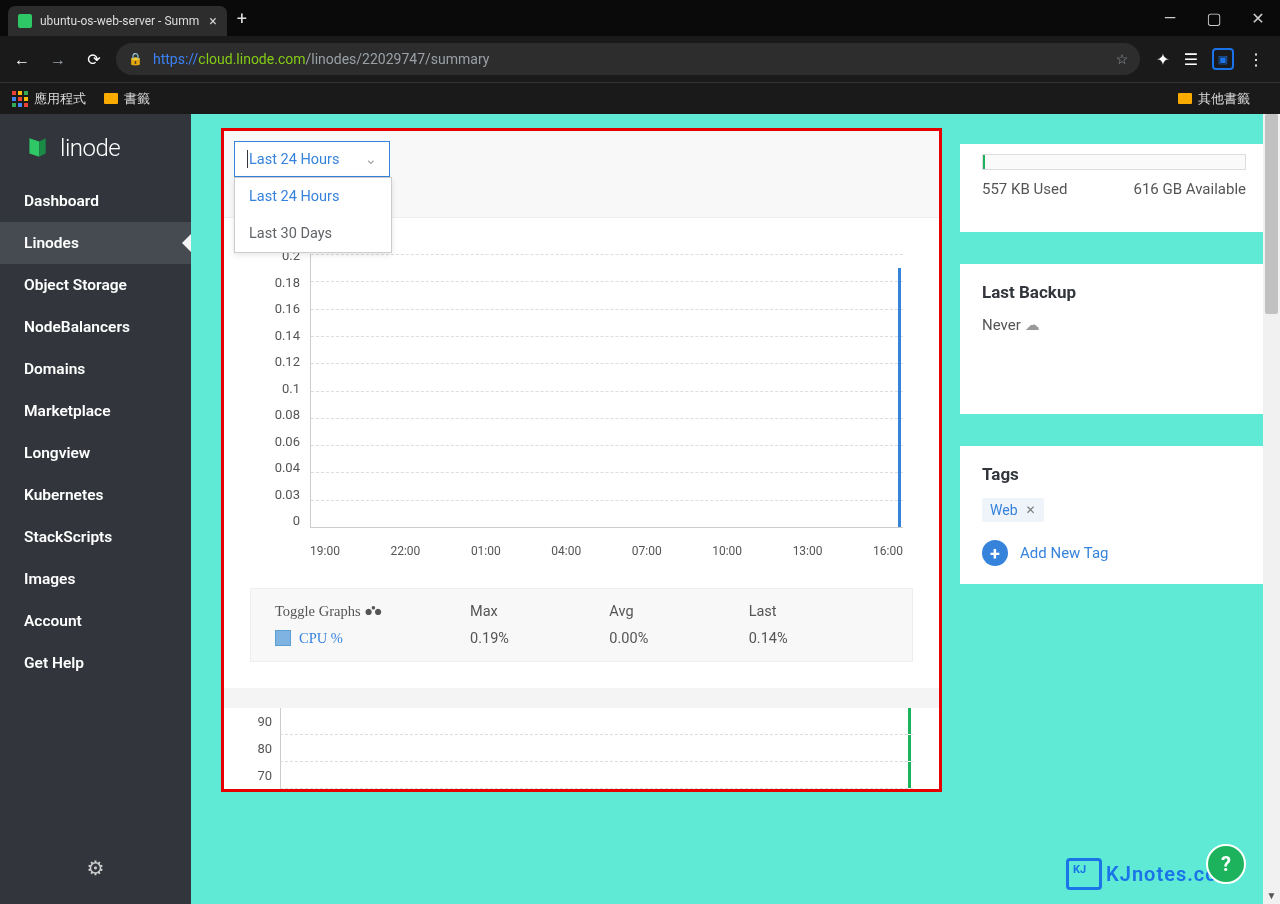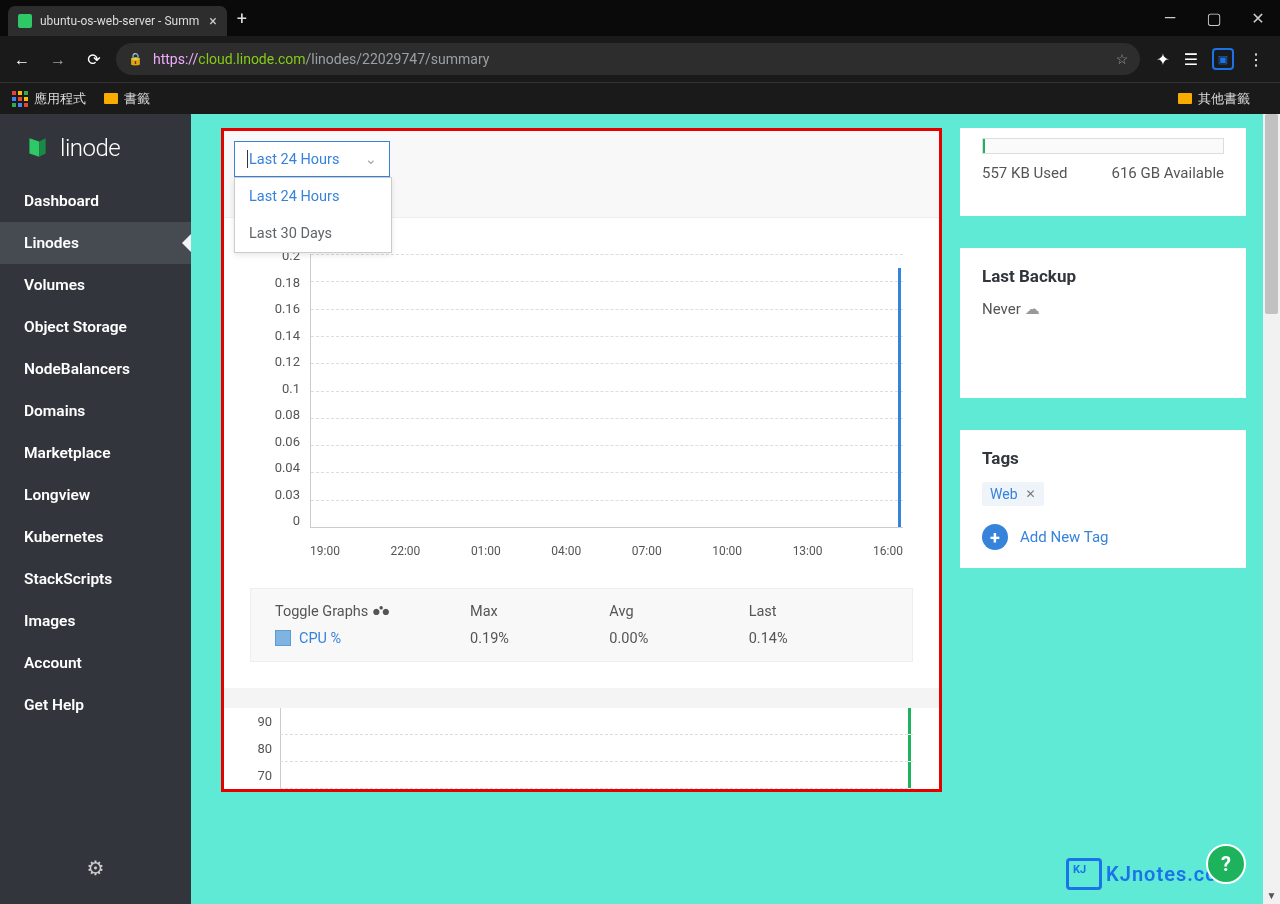--- a/index.html
+++ b/index.html
@@ -13,21 +13,21 @@
   .tab .close { margin-left: 10px; color: #ccc; font-size: 14px; }
   .newtab { margin-left: 10px; color: #ddd; font-size: 18px; }
   .win-controls { position: absolute; right: 0; display: flex; }
   .win-controls div { width: 44px; height: 36px; display:flex; align-items:center; justify-content:center; color:#ccc; }
   
   .addrbar { height: 46px; background: #1a1a1a; display: flex; align-items: center; padding: 0 8px; gap: 8px; }
   .nav-icon { color: #9aa0a6; width: 28px; text-align: center; font-size: 16px; }
   .nav-icon.enabled { color: #fff; }
   .url-box { flex: 1; height: 32px; background: #2d2d2d; border-radius: 16px; display: flex; align-items: center; padding: 0 12px; color: #9aa0a6; font-size: 14px; }
   .lock { margin-right: 10px; font-size: 12px; }
-  .url-box .proto { color: #f0abfc; }
+  .url-box .proto { color: #3b82f6; }
   .url-box .host { color: #84cc16; }
   .url-box .path { color: #9aa0a6; }
   .url-star { margin-left: auto; color: #9aa0a6; }
   .ext-icons { display:flex; gap: 14px; align-items:center; color:#fff; font-size:16px; padding: 0 8px;}
   .ext-box { width:22px; height:22px; border:2px solid #1a73e8; border-radius:4px; display:flex; align-items:center; justify-content:center;}
   
   .bookmarkbar { height: 32px; background: #1a1a1a; display:flex; align-items:center; padding: 0 12px; font-size: 13px; color:#ddd; border-top: 1px solid #333; position:relative;}
   .starfield::before { content:''; position:absolute; inset:0; background-image: radial-gradient(white 0.5px, transparent 0.5px); background-size: 50px 50px; opacity:.15; pointer-events:none;}
   .bm-item { display:flex; align-items:center; gap:6px; margin-right:18px;}
   .bm-apps { display:grid; grid-template-columns: repeat(3,4px); grid-template-rows: repeat(3,4px); gap:2px;}
@@ -55,41 +55,41 @@
   .logo-mark { width:26px; height:26px; position:relative;}
   .logo-mark svg{ width:100%; height:100%;}
   .logo-text { font-size:24px; font-weight:300; letter-spacing:-.5px;}
   .side-item { padding: 12px 24px; font-size: 15.5px; font-weight:600; color:#fff; cursor:pointer; position:relative;}
   .side-item.active { background:#464b52;}
   .side-item.active::after { content:''; position:absolute; right:-1px; top:50%; transform:translateY(-50%); border:10px solid transparent; border-right-color:#f4f4f4;}
   .side-footer { margin-top:auto; padding:24px; text-align:center; color:#ccc; font-size:20px;}
   
   .content { flex:1; background:#5eead4; display:flex; padding: 0; overflow:hidden; position:relative;}
   .main { flex:1; padding: 14px 18px 0 30px;}
-  .right { width: 320px; padding: 14px 34px 0 0;}
+  .right { width: 320px; padding: 14px 12px 0 0; margin-top: 16px;}
   .highlight { border: 3px solid #e60000; border-radius:0;}
   
   .dropdown { width: 156px; height:36px; border:1px solid #3683dc; display:flex; align-items:center; padding:0 12px; color:#3683dc; font-size:14.5px; position:relative; background:#fff;}
   .dropdown .chev { margin-left:auto; color:#aaa;}
   .dd-caret-line { position:absolute; left:12px; top:8px; bottom:8px; width:1px; background:#32363c;}
   .dropdown-menu { position:absolute; top:35px; left:-1px; width:158px; background:#fff; border:1px solid #ccc; box-shadow: 0 2px 6px rgba(0,0,0,.1); z-index:10;}
   .dd-option { padding: 10px 14px; font-size:14.5px; color:#606469;}
   .dd-option.sel { color:#3683dc;}
   
   .chart-wrap { padding: 30px 26px 20px 26px;}
   .chart-area { position:relative; height:310px;}
   .y-ticks { position:absolute; left:0; top:0; bottom:30px; width:50px; display:flex; flex-direction:column; justify-content:space-between; text-align:right; font-size:13px; color:#555;}
   .plot { position:absolute; left:60px; right:10px; top:6px; bottom:30px; border:1px solid #ccc; border-top:none; border-right:none;}
   .gridline { position:absolute; left:0; right:0; border-top:1px dashed #ddd;}
   .x-ticks { position:absolute; left:60px; right:10px; bottom:0; display:flex; justify-content:space-between; font-size:12px; color:#555;}
   .spike { position:absolute; right:2px; bottom:0; width:3px; background:#3683dc;}
   
   .legend-box { background:#f8f8f8; border:1px solid #eee; margin: 10px 26px 26px; display:flex; padding: 14px 24px; font-size:14.5px; color:#555;}
   .legend-col { flex:1;}
-  .legend-col.first{ flex:1.4;}
+  .legend-col.first{ flex:1.4;font-family:Liberation Serif, serif;}
   .swatch { display:inline-block; width:16px; height:16px; background:#7fb3e2; border:1px solid #5a9fd4; vertical-align:middle; margin-right:8px;}
   .legend-series { color:#3683dc;}
   .srow { display:flex; margin-top:10px;}
   
   h2.section { font-size:18px; font-weight:700; color:#32363c; padding: 26px 26px 10px;}
   
   .right-card { background:#fff; padding:18px 22px; margin-bottom:32px;}
   .right-card h3 { font-size:17px; font-weight:700; color:#32363c; margin-bottom:14px;}
   .stat-row { display:flex; justify-content:space-between; font-size:15px; color:#555; margin-bottom:16px;}
   .backup-row{ font-size:15px; color:#555; display:flex; align-items:center; gap:4px;}
@@ -186,21 +186,20 @@
         <svg viewBox="0 0 24 24">
             <polygon points="5,3 14,6 14,20 5,17" fill="#2ec866"></polygon>
             <polygon points="14,6 20,3 20,17 14,20" fill="#1a8a47"></polygon>
           </svg>
       </div>
       <span class="logo-text">linode</span>
     </div>
     <div id="sidebar-items">
         <div class="side-item">Dashboard</div>
         <div class="side-item active">Linodes</div>
-        <div class="side-item">Volumes</div>
         <div class="side-item">Object Storage</div>
         <div class="side-item">NodeBalancers</div>
         <div class="side-item">Domains</div>
         <div class="side-item">Marketplace</div>
         <div class="side-item">Longview</div>
         <div class="side-item">Kubernetes</div>
         <div class="side-item">StackScripts</div>
         <div class="side-item">Images</div>
         <div class="side-item">Account</div>
         <div class="side-item">Get Help</div>

